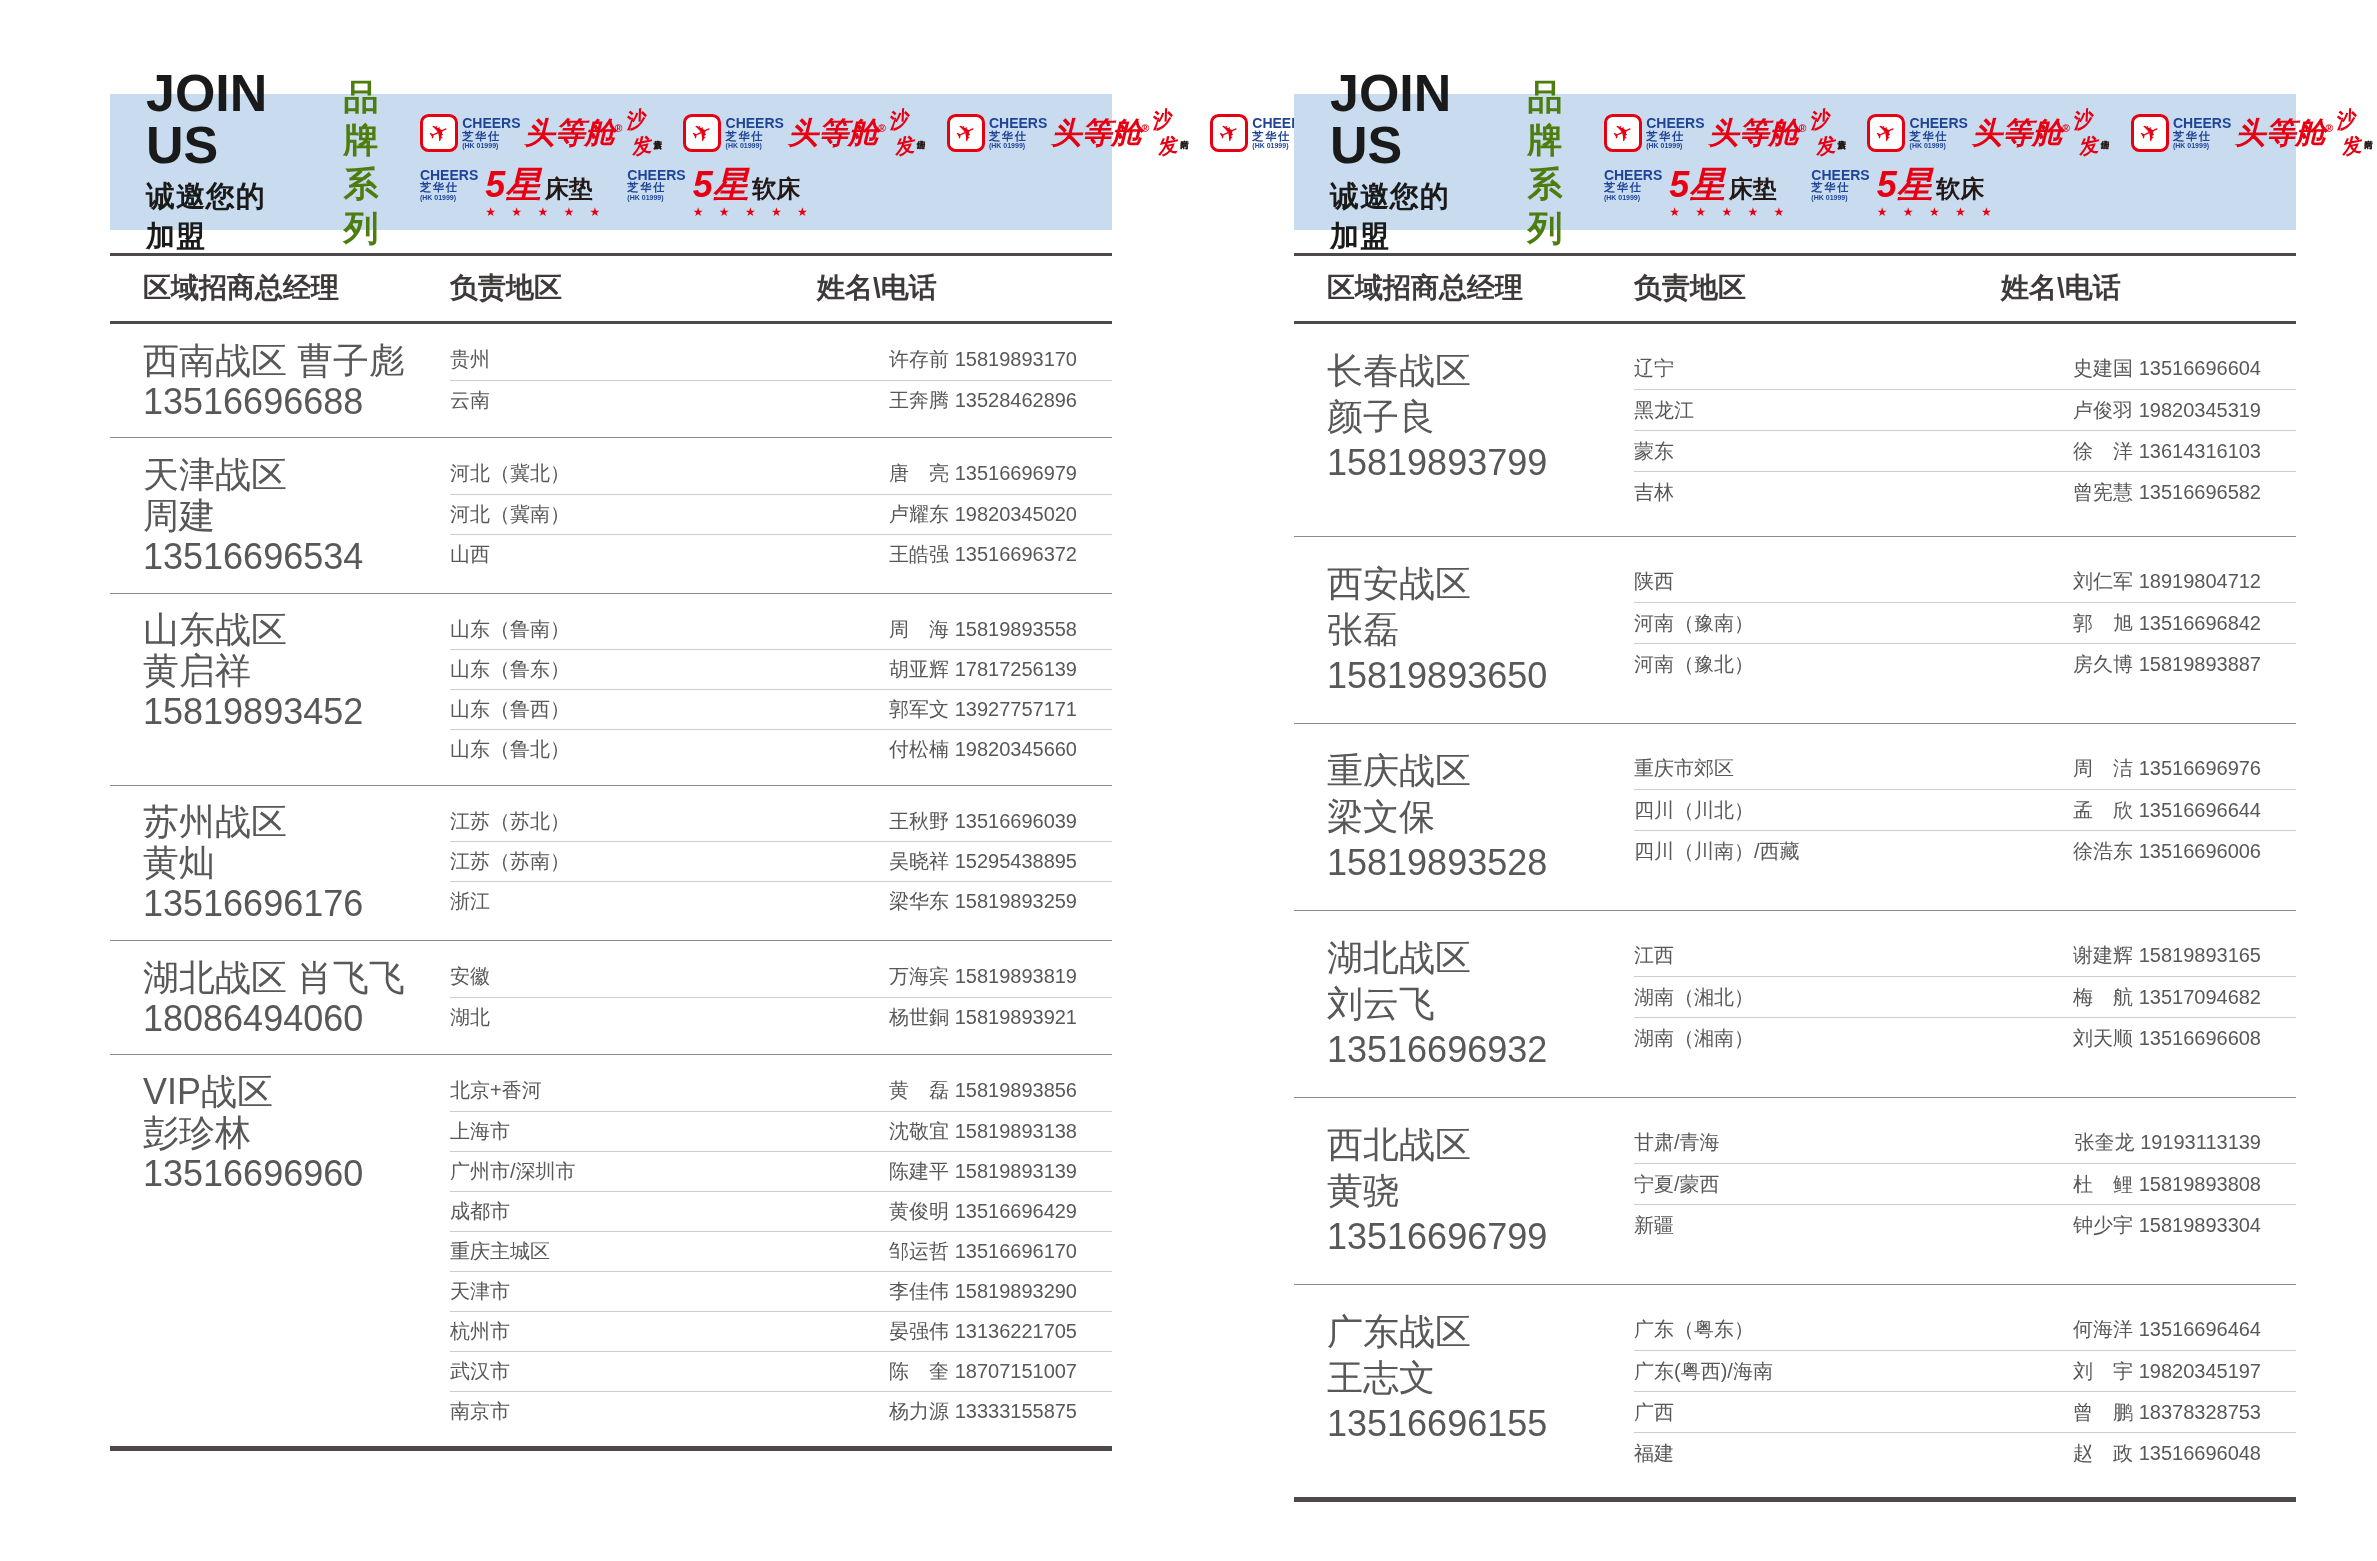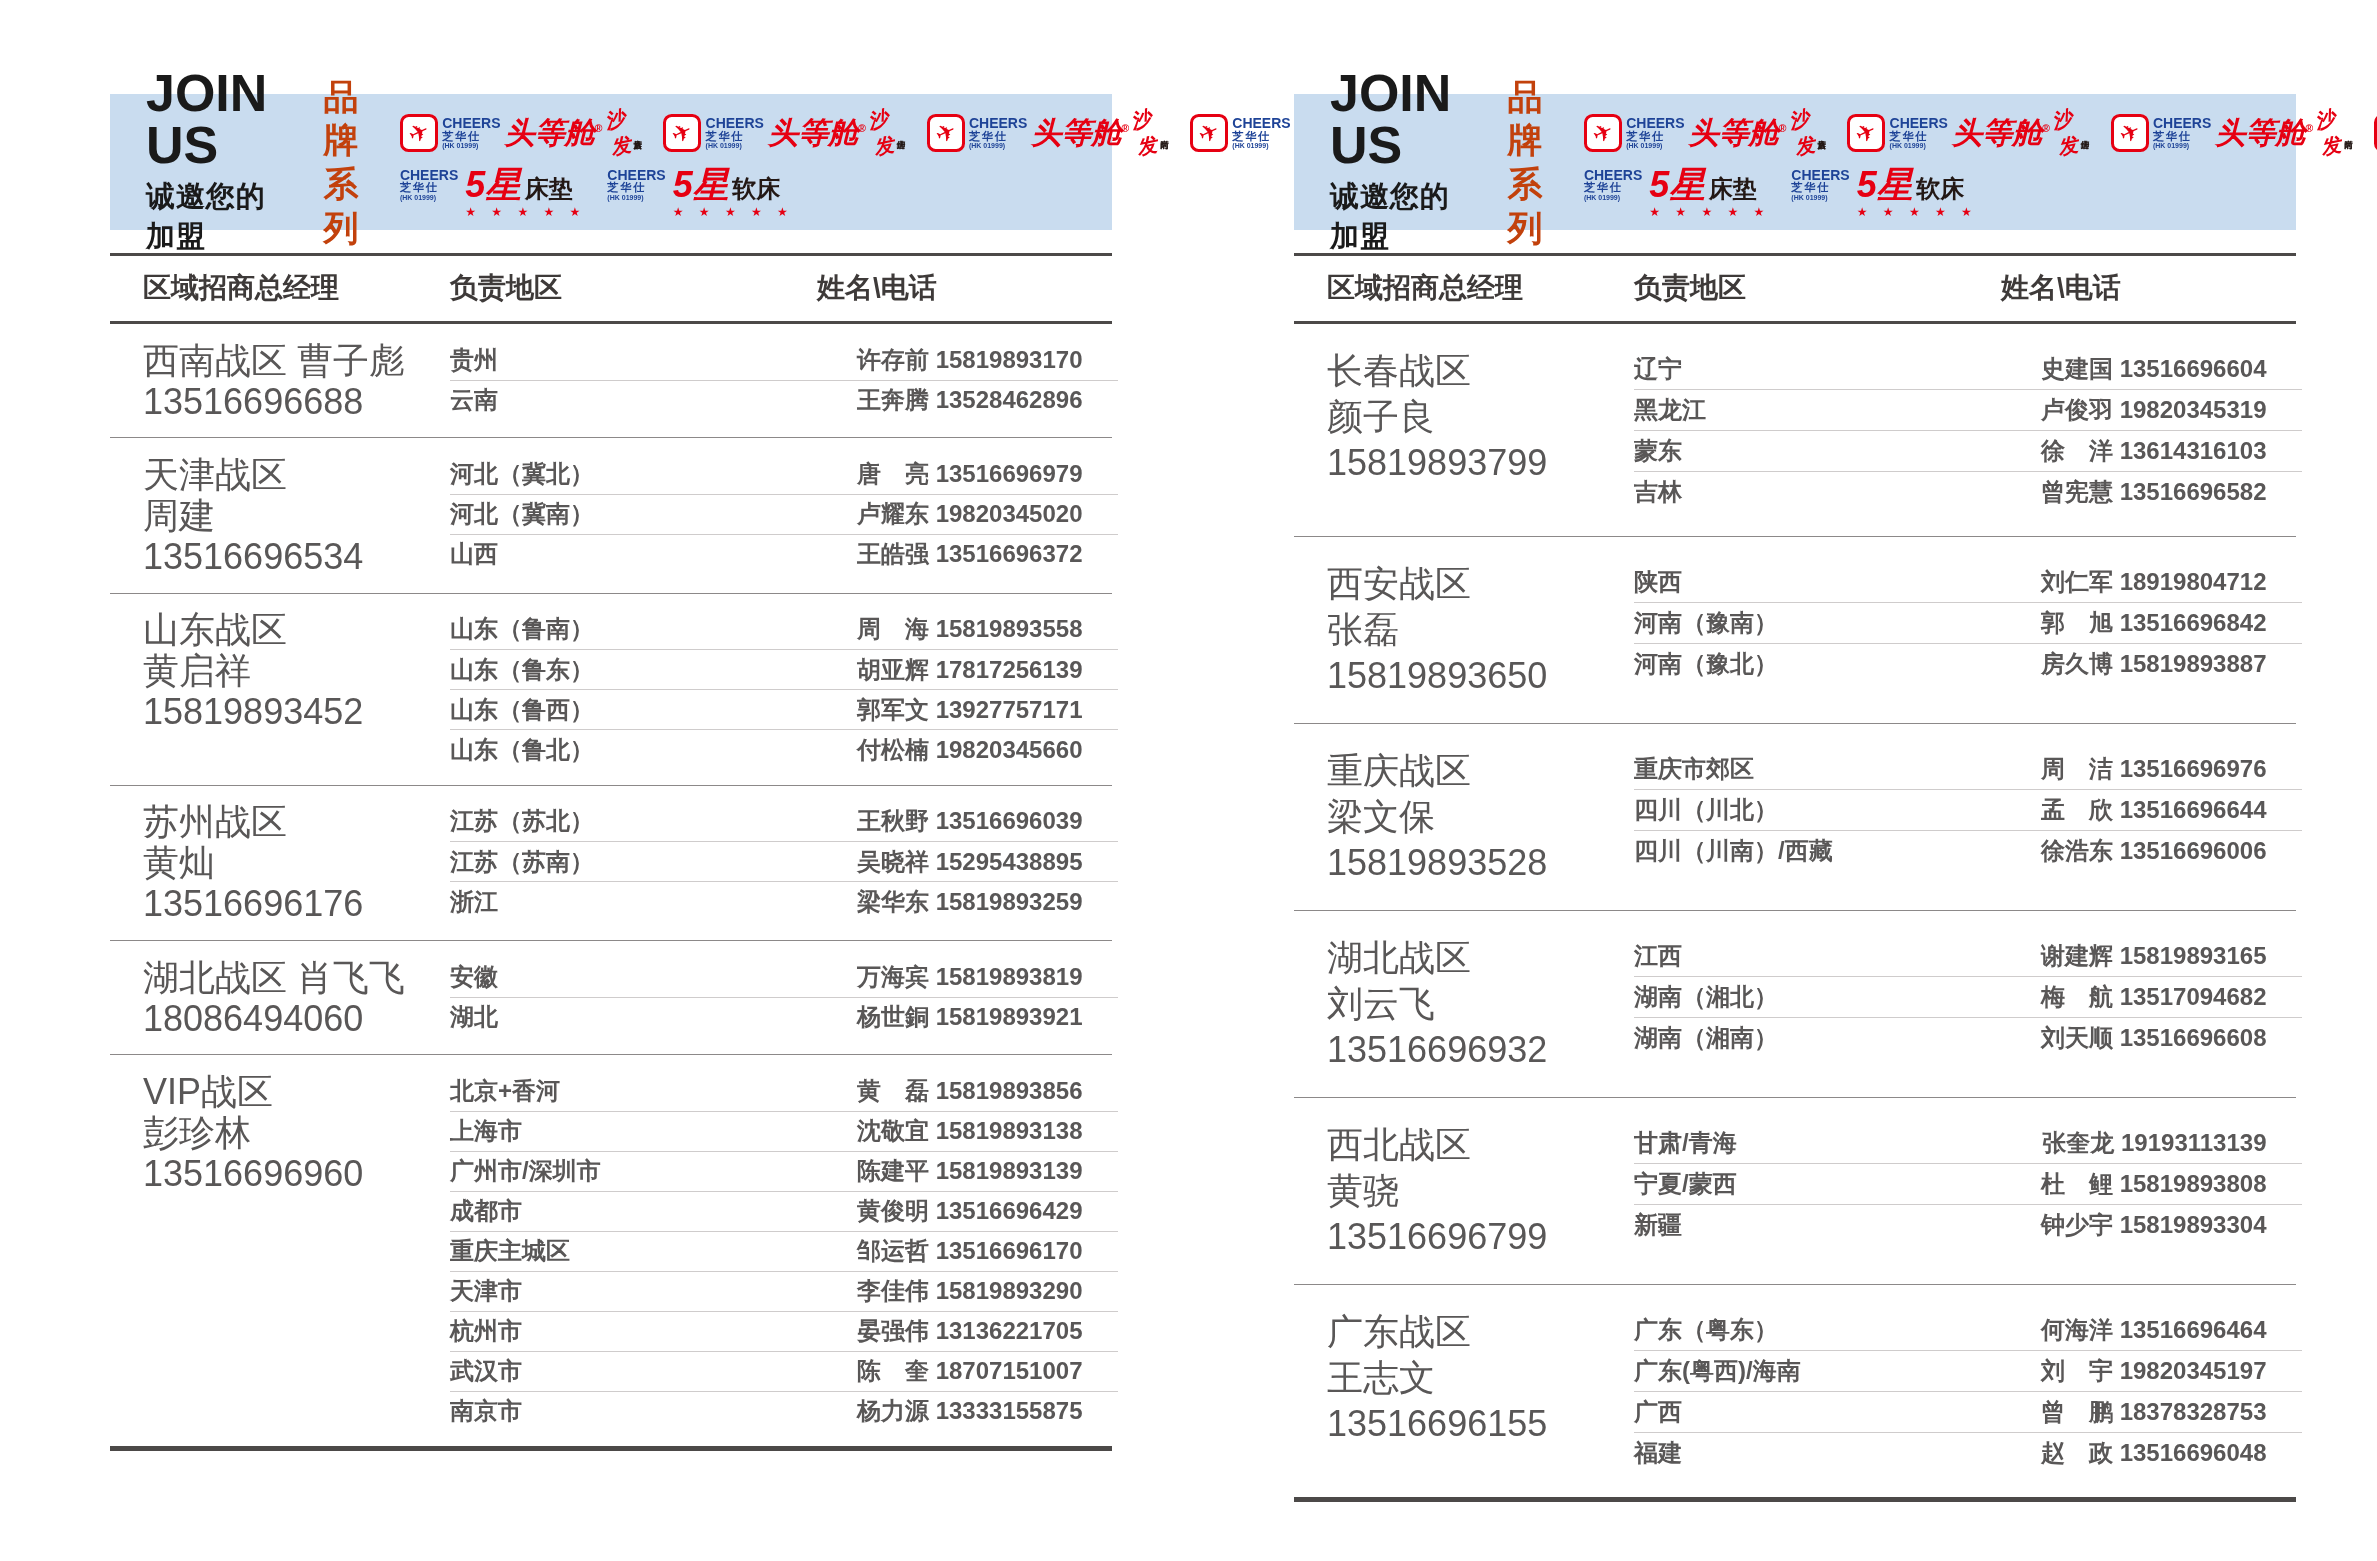--- a/index.html
+++ b/index.html
@@ -11,21 +11,21 @@
   html,body{width:2377px;height:1561px;background:#fff;
     font-family:"Liberation Sans","DejaVu Sans",sans-serif;}
   .panel{position:absolute;top:94px;width:1002px;}
   .panel--left{left:110px;}
   .panel--right{left:1294px;}
 
   
   .band{height:136px;background:var(--band);display:flex;align-items:center;padding-left:36px;}
   .join-title{font-size:52px;font-weight:900;letter-spacing:0px;color:var(--ink);line-height:1;}
   .join-sub{font-size:29px;color:var(--ink);margin-top:6px;letter-spacing:0.9px;font-weight:600;}
-  .brand-label{font-size:35px;line-height:1.25;margin-left:56px;color:#c2410c;font-weight:600;}
+  .brand-label{font-size:35px;line-height:1.25;margin-left:76px;color:#4d7c0f;font-weight:600;}
   .band-divider{width:1.7px;height:85px;background:#98a6b6;margin:0 19px 0 22.5px;}
   .logos{display:flex;flex-direction:column;gap:7.8px;}
   .logo-row{display:flex;align-items:center;gap:21px;}
   .sofa-logo{display:flex;align-items:center;gap:4.3px;}
   .plane-badge{width:38px;height:38px;border:3.5px solid var(--red);border-radius:8.6px;background:#fff;
     display:flex;align-items:center;justify-content:center;flex:0 0 auto;}
   .plane-glyph{color:var(--red);font-size:24px;transform:rotate(-25deg);line-height:1;}
   .cheers-block{display:flex;flex-direction:column;color:var(--blue);line-height:1.05;}
   .cheers-en{font-size:14px;font-weight:900;}
   .cheers-cn{font-size:11.2px;font-weight:700;letter-spacing:1.7px;}
@@ -46,21 +46,21 @@
   .thead{display:grid;grid-template-columns:340px 367px 1fr;padding:13px 0 14.7px;
     border-bottom:3.5px solid var(--rule-dark);font-size:28px;color:var(--head);font-weight:600;}
   .thead .c1{padding-left:33px;}
   .group{display:grid;grid-template-columns:340px 1fr;padding:15.6px 0;}
   .group + .group{border-top:1.7px solid var(--rule-mid);}
   .panel--right .group{padding:24px 0;}
   .manager-cell{padding-left:33px;font-size:36px;color:var(--body);}
   .manager-line{line-height:41px;}
   .panel--right .manager-line{line-height:46px;}
   .row{display:grid;grid-template-columns:367px 1fr;align-items:center;min-height:40px;
-    font-size:24px;color:var(--body);font-weight:bold;}
+    font-size:20px;color:var(--body);}
   .panel--right .row{min-height:41px;}
   .row + .row{border-top:1.7px solid var(--rule-light);}
   .region-cell{white-space:nowrap;}
   .contact-cell{text-align:right;padding-right:35px;white-space:pre;margin-left:40px;}
 </style>
 </head>
 <body>
 
 <section class="panel panel--left">
   <header class="band">

